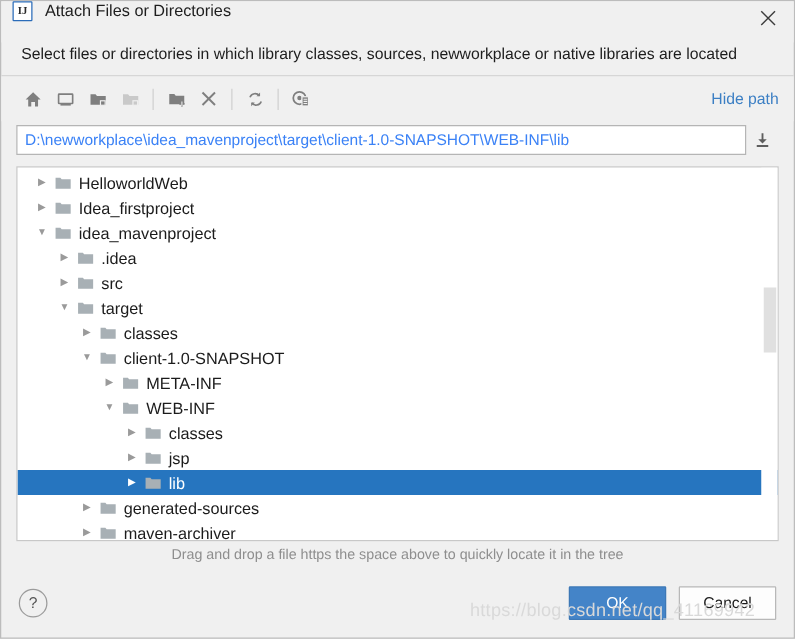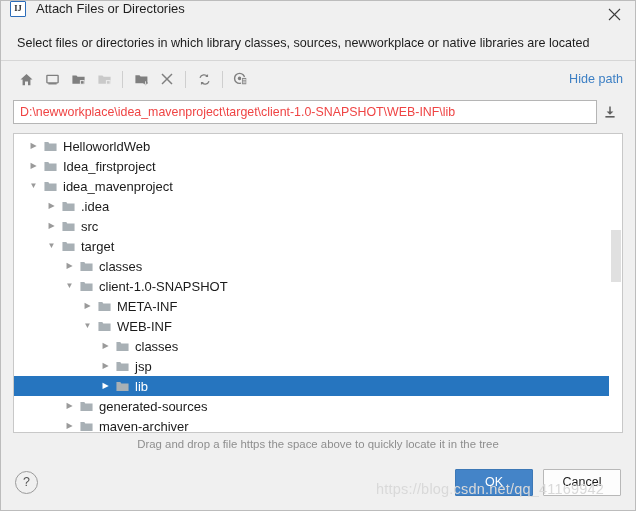--- a/index.html
+++ b/index.html
@@ -131,21 +131,21 @@
   .path-field {
     flex: 1 1 auto;
     height: 24px;
     background: #ffffff;
     border: 1px solid #b5b5b5;
     box-sizing: border-box;
     display: flex;
     align-items: center;
     padding: 0 6px;
     font-size: 12.4px;
-    color: #ef4444;
+    color: #3b82f6;
     overflow: hidden;
     white-space: nowrap;
   }
   .path-insert {
     width: 26px;
     height: 24px;
     display: flex;
     align-items: center;
     justify-content: center;
     flex: 0 0 auto;

